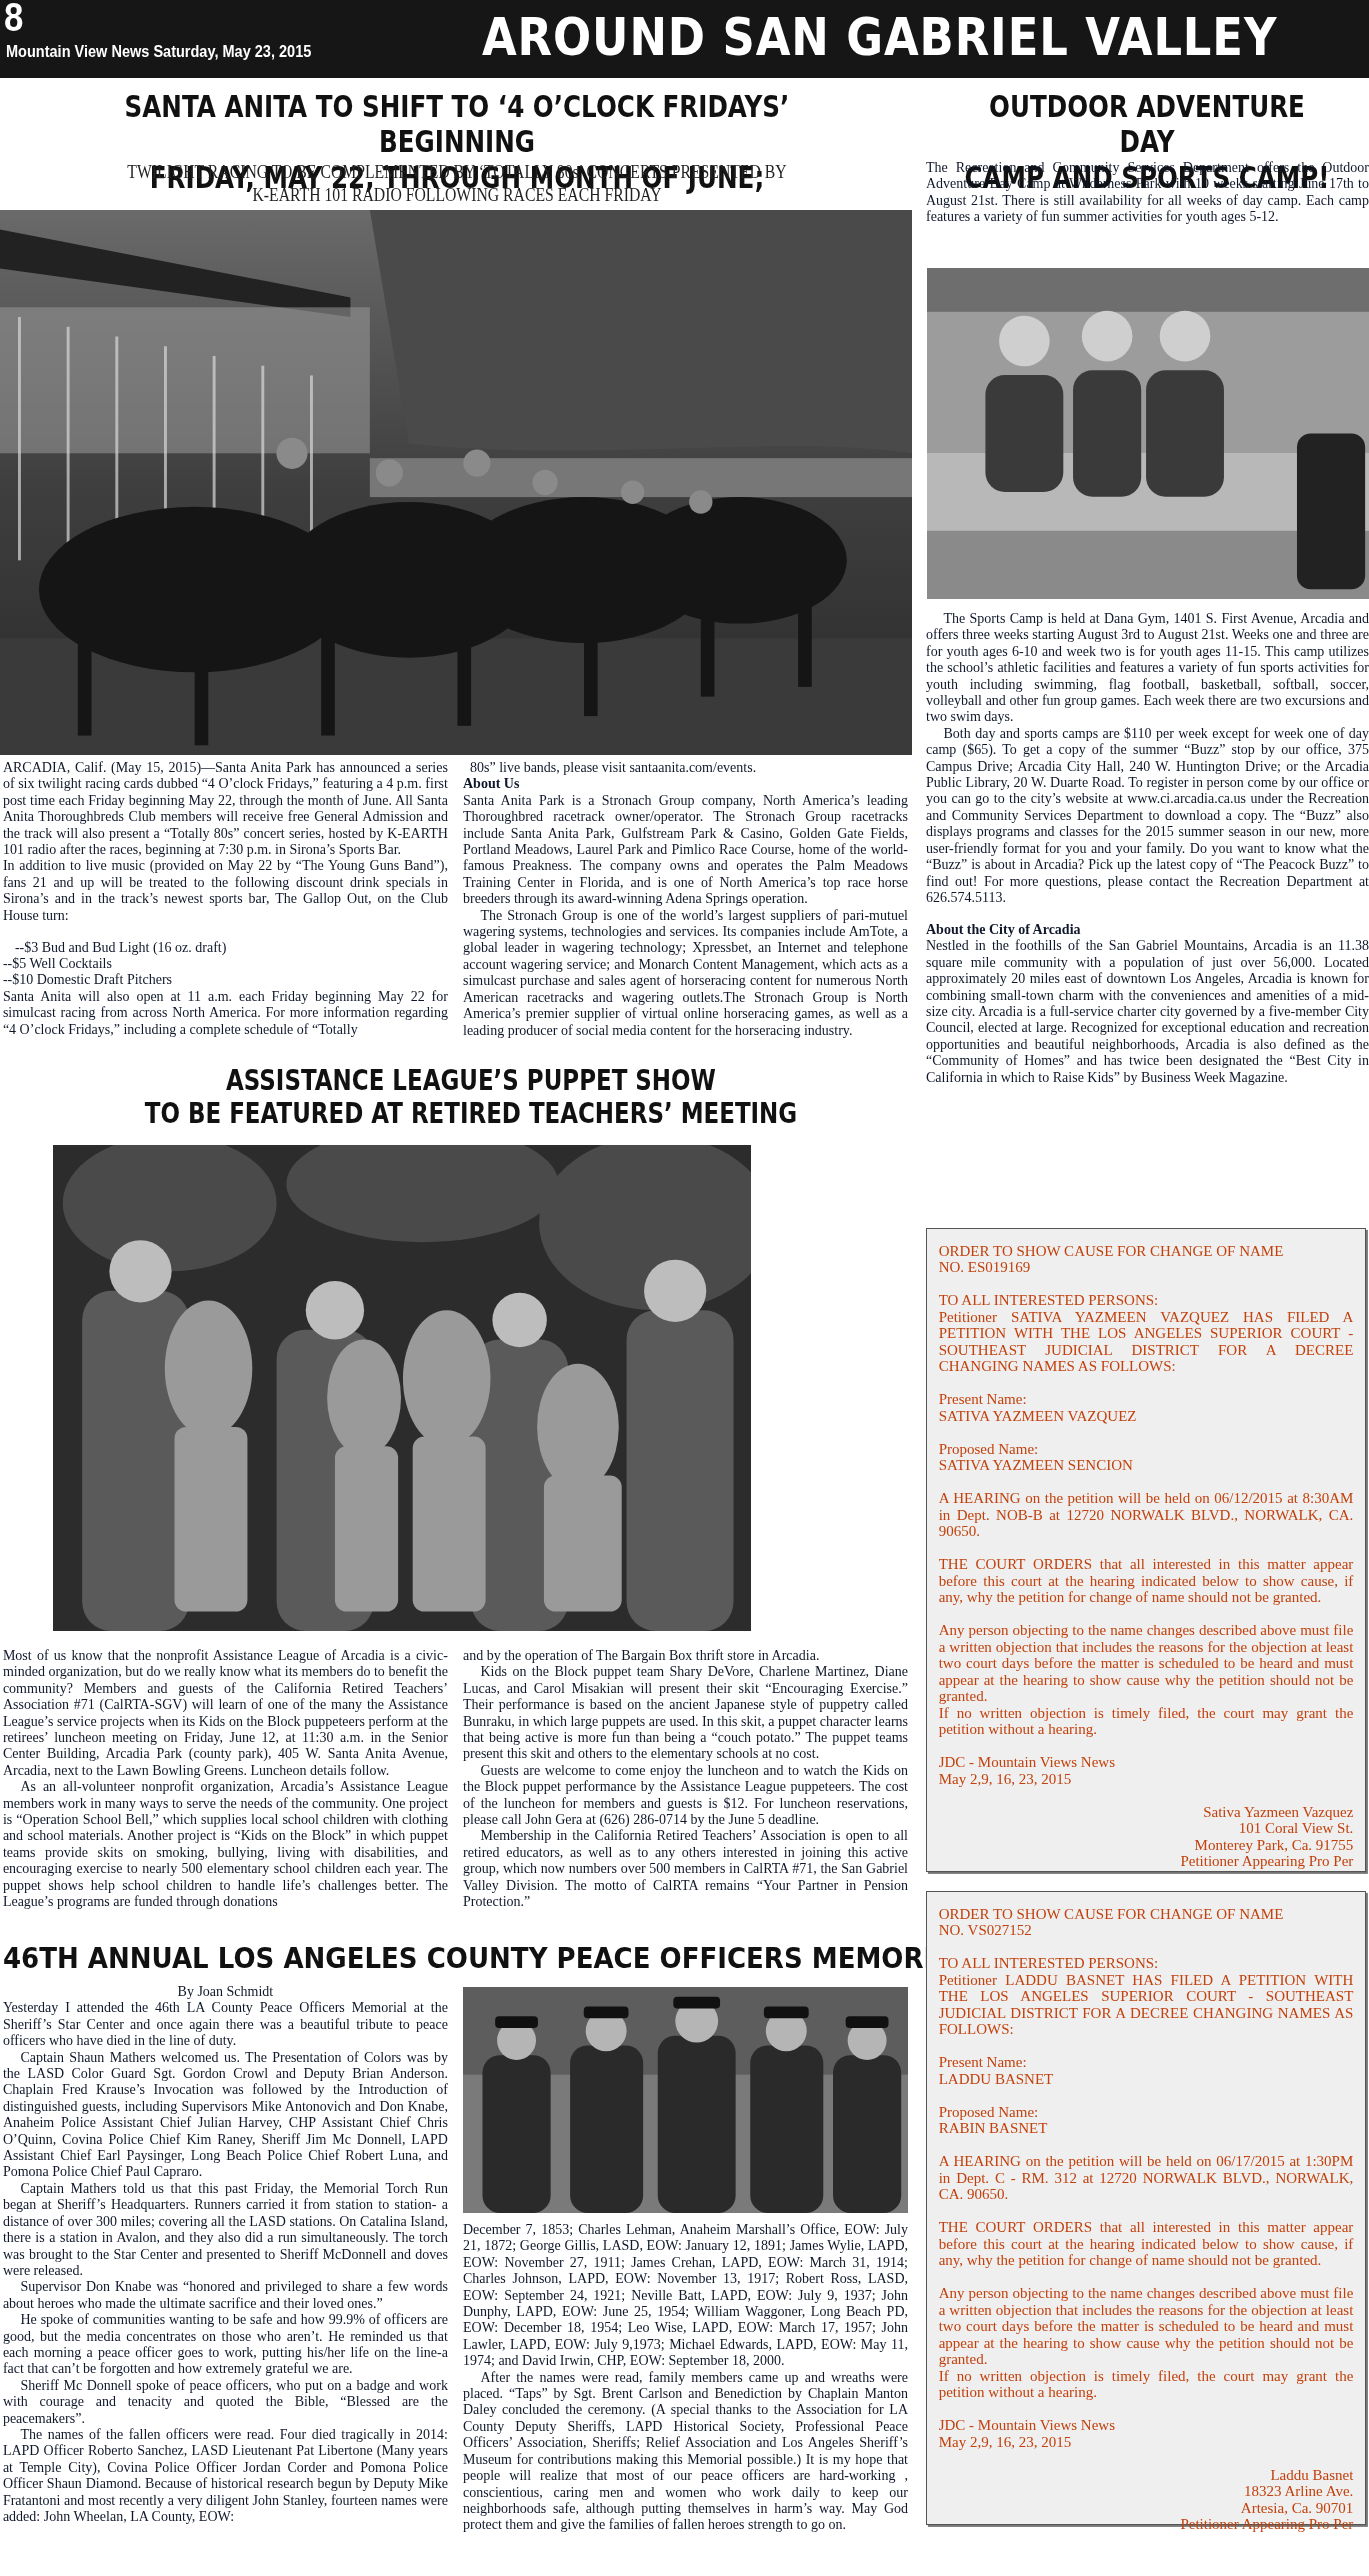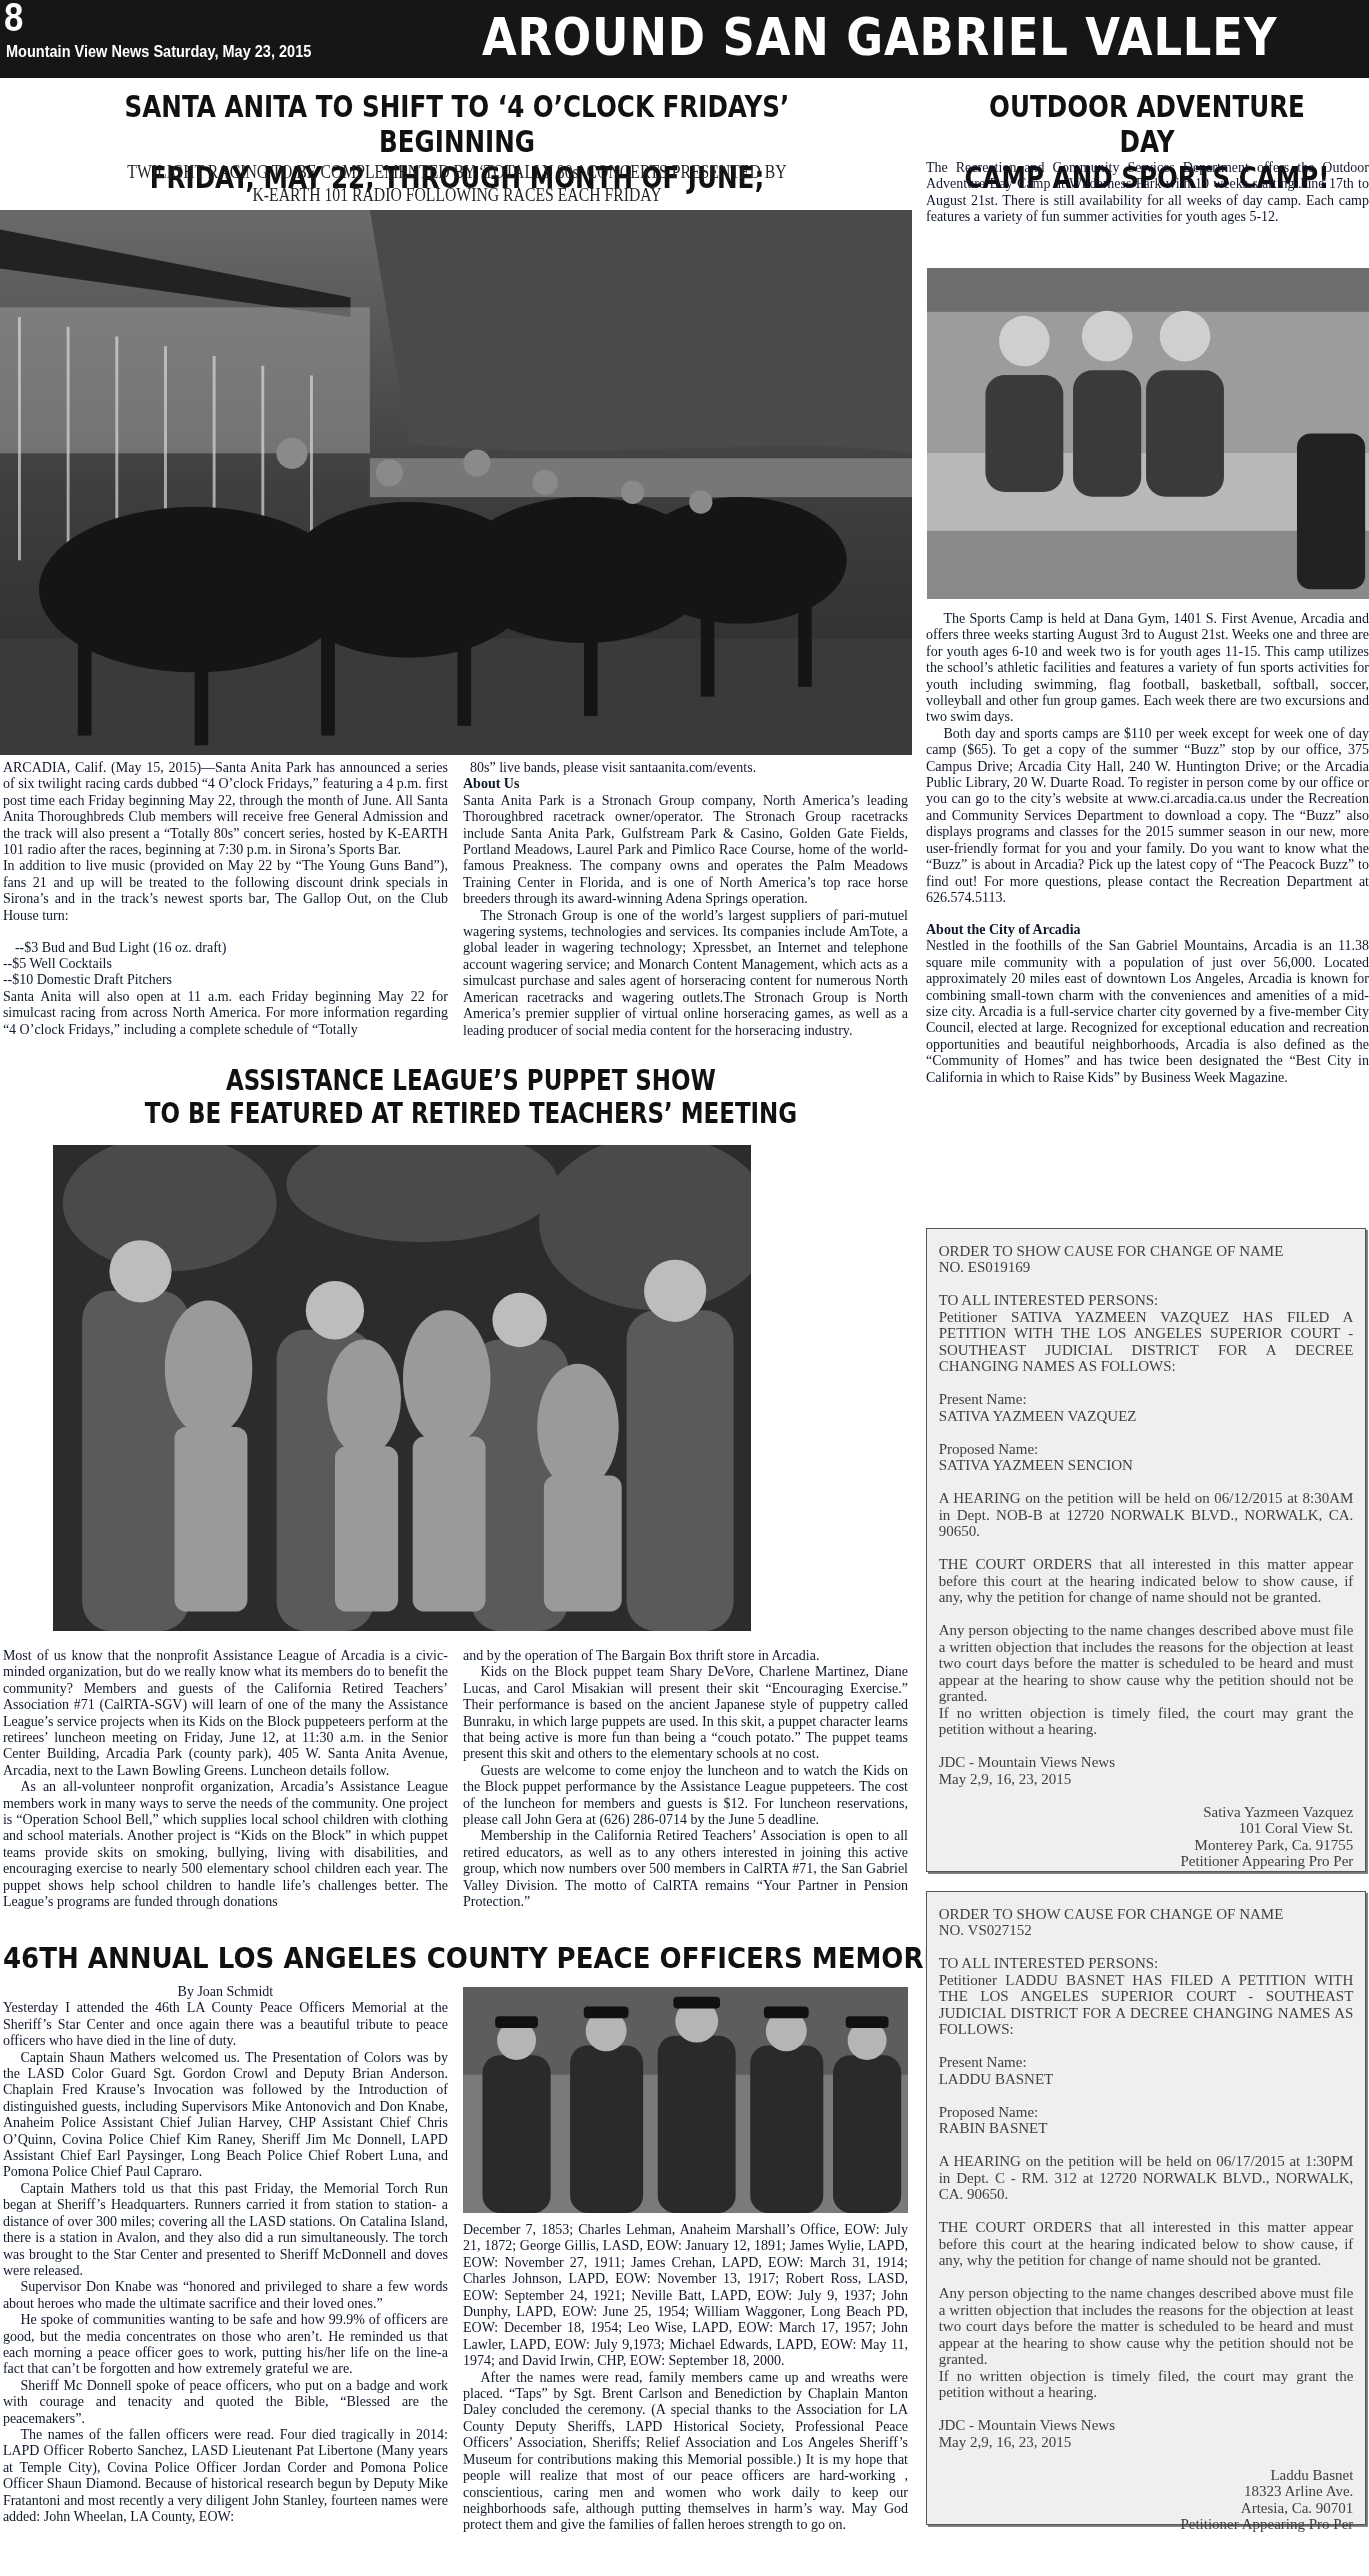--- a/index.html
+++ b/index.html
@@ -18,21 +18,21 @@
 
   .body-text { font-size: 14px; line-height: 16.4px; text-align: justify; color: #0f172a; }
   .body-text p { margin: 0; }
   .body-text p.ind { text-indent: 17.5px; }
   .body-text .bold { font-weight: 700; }
   .body-text .gap { height: 15.6px; }
 
   .photo { background: #555; overflow: hidden; }
   .photo svg { display: block; width: 100%; height: 100%; }
 
-  .legal-box { border: 1.9px solid #555; background: #efefef; padding: 13.6px 11.7px 9.7px 11.7px; font-family: "Liberation Serif", serif; font-size: 15px; line-height: 16.5px; color: #404040; box-shadow: 1.9px 1.9px 0 #777; }
+  .legal-box { border: 1.9px solid #555; background: #efefef; padding: 13.6px 11.7px 9.7px 11.7px; font-family: "Liberation Serif", serif; font-size: 15px; line-height: 16.5px; color: #c2410c; box-shadow: 1.9px 1.9px 0 #777; }
   .legal-box p { margin: 0; text-align: justify; }
   .legal-box .gap { height: 16.5px; }
   .legal-box .right { text-align: right; }
 
   .footer { left: 0; top: 2541px; width: 1370px; height: 29px; font-family: "Liberation Sans", sans-serif; font-size: 16.5px; color: #222; white-space: nowrap; margin-top: 32px; }
   .footer .brand { font-size: 19.5px; }
   .footer .contact { font-family: "Liberation Serif", serif; font-style: italic; font-weight: 700; font-size: 17.5px; }
 </style>
 </head>
 <body>

